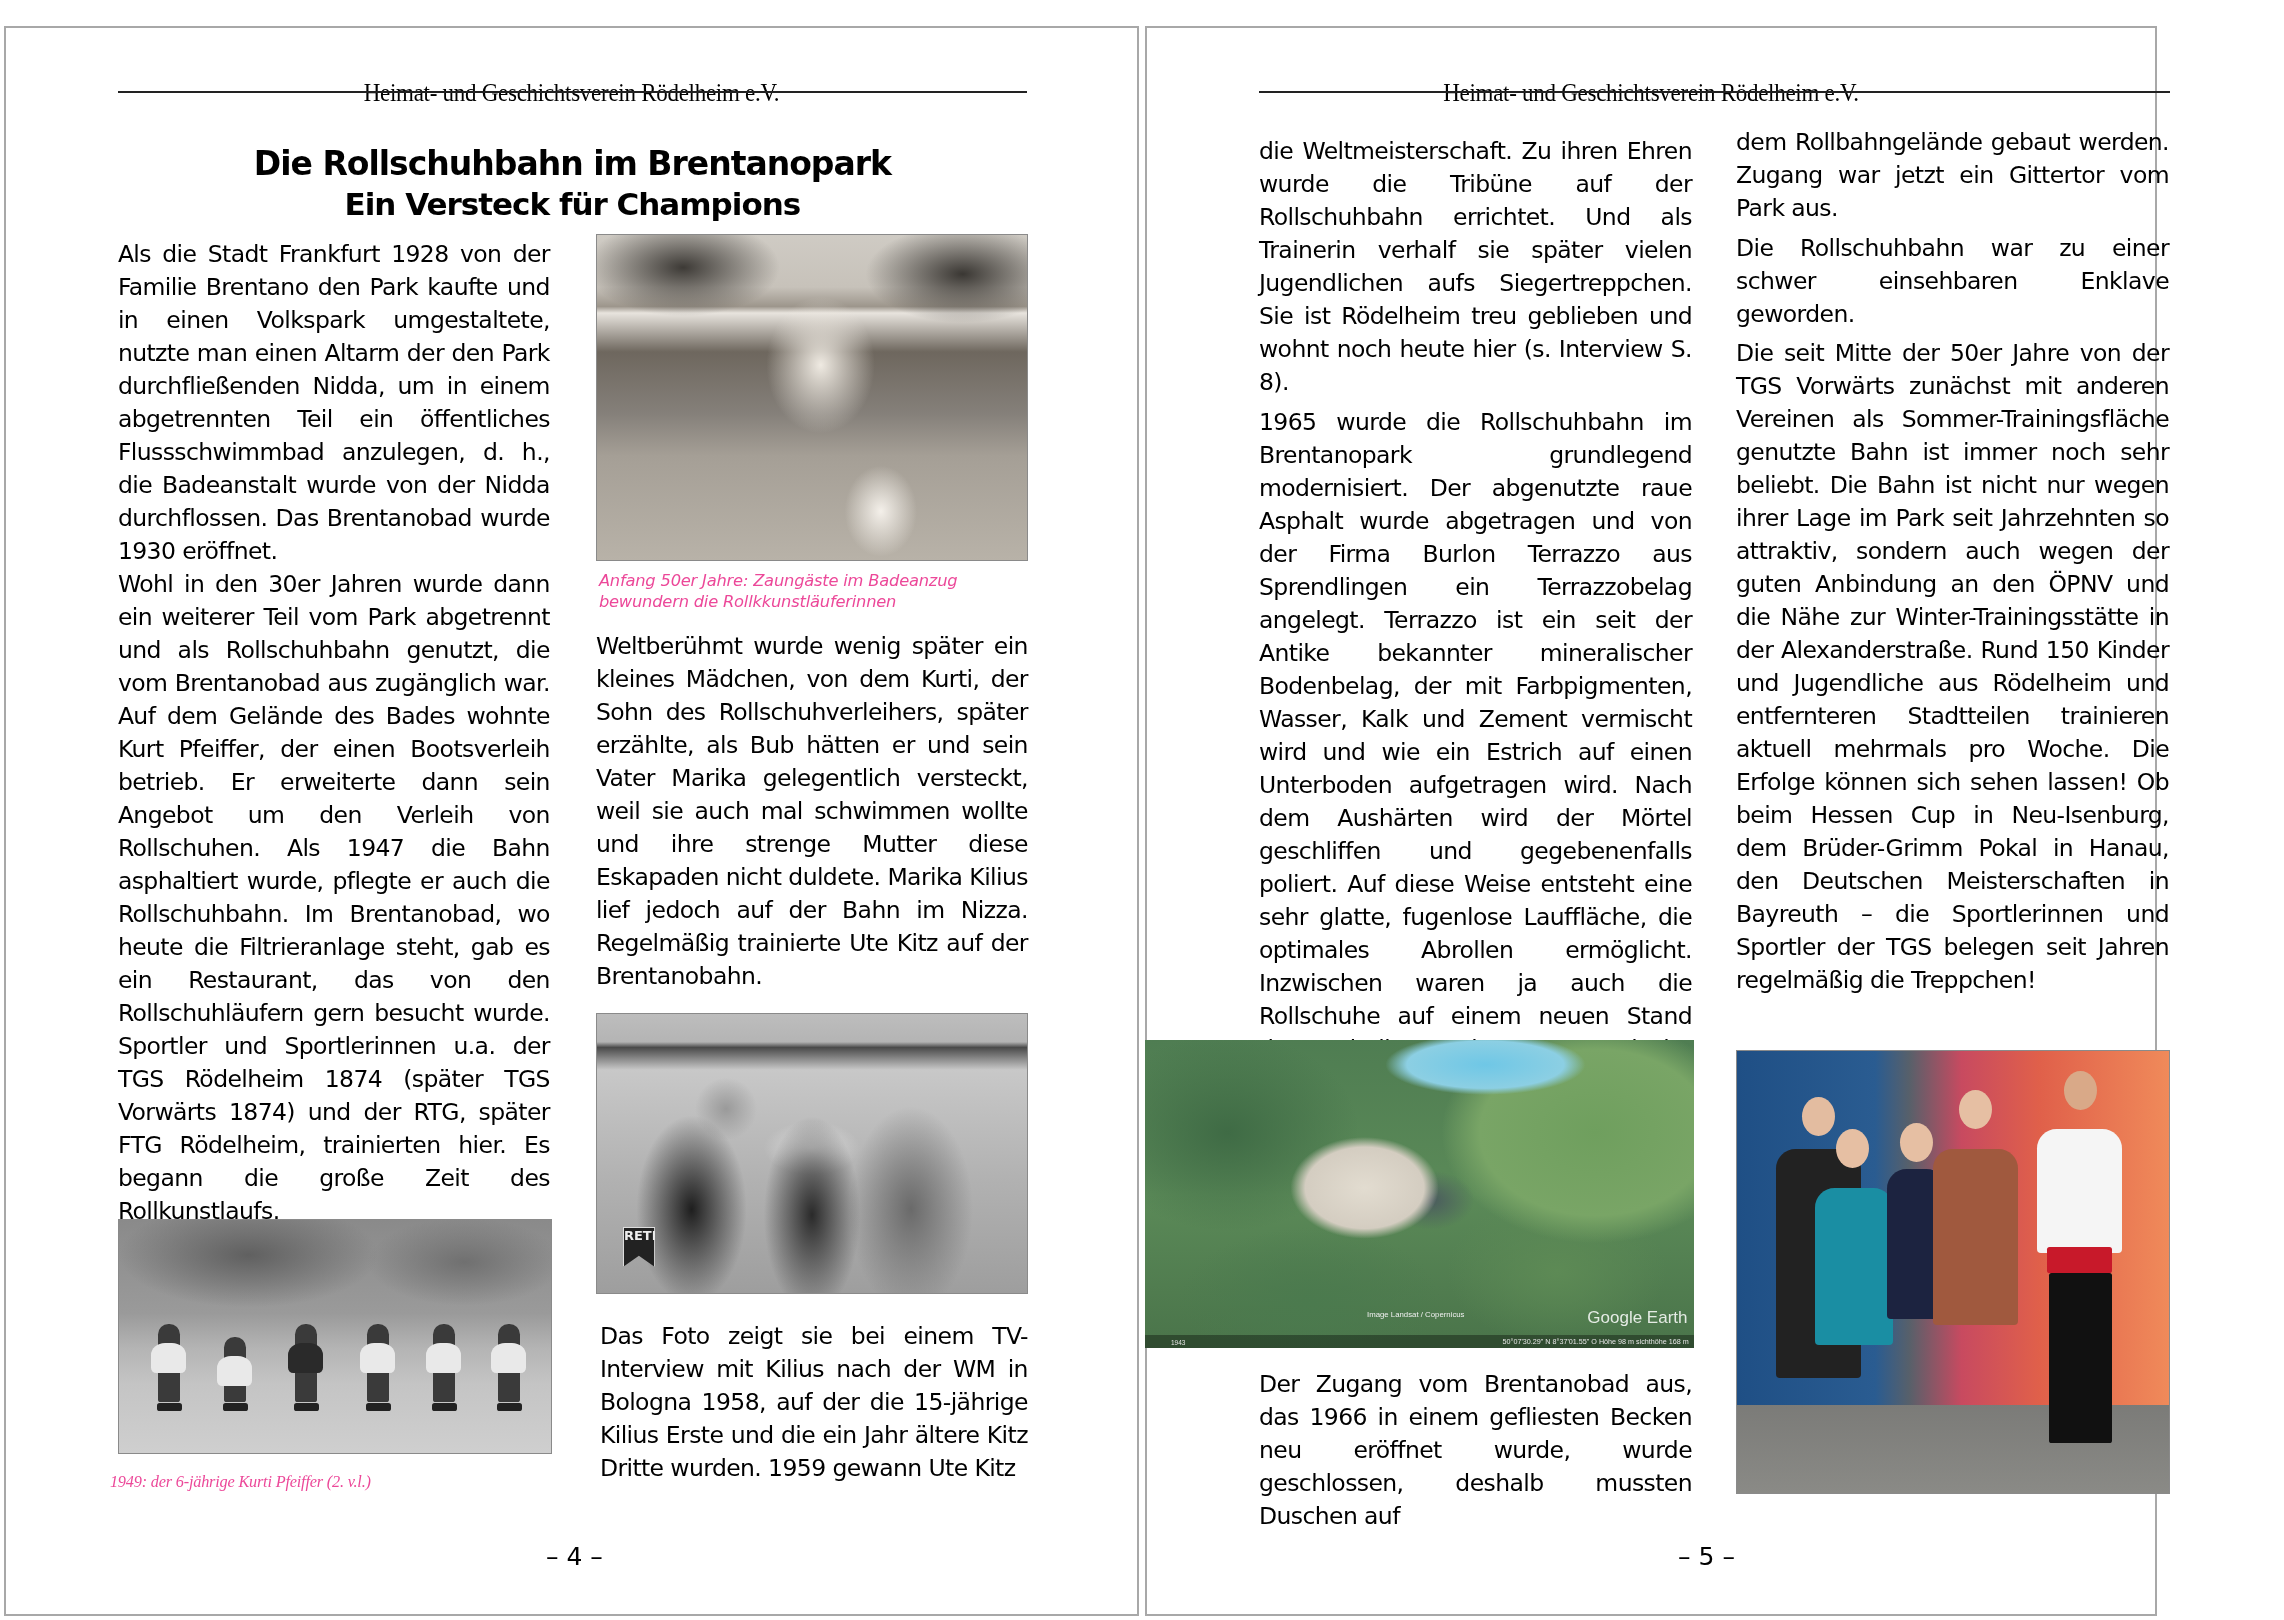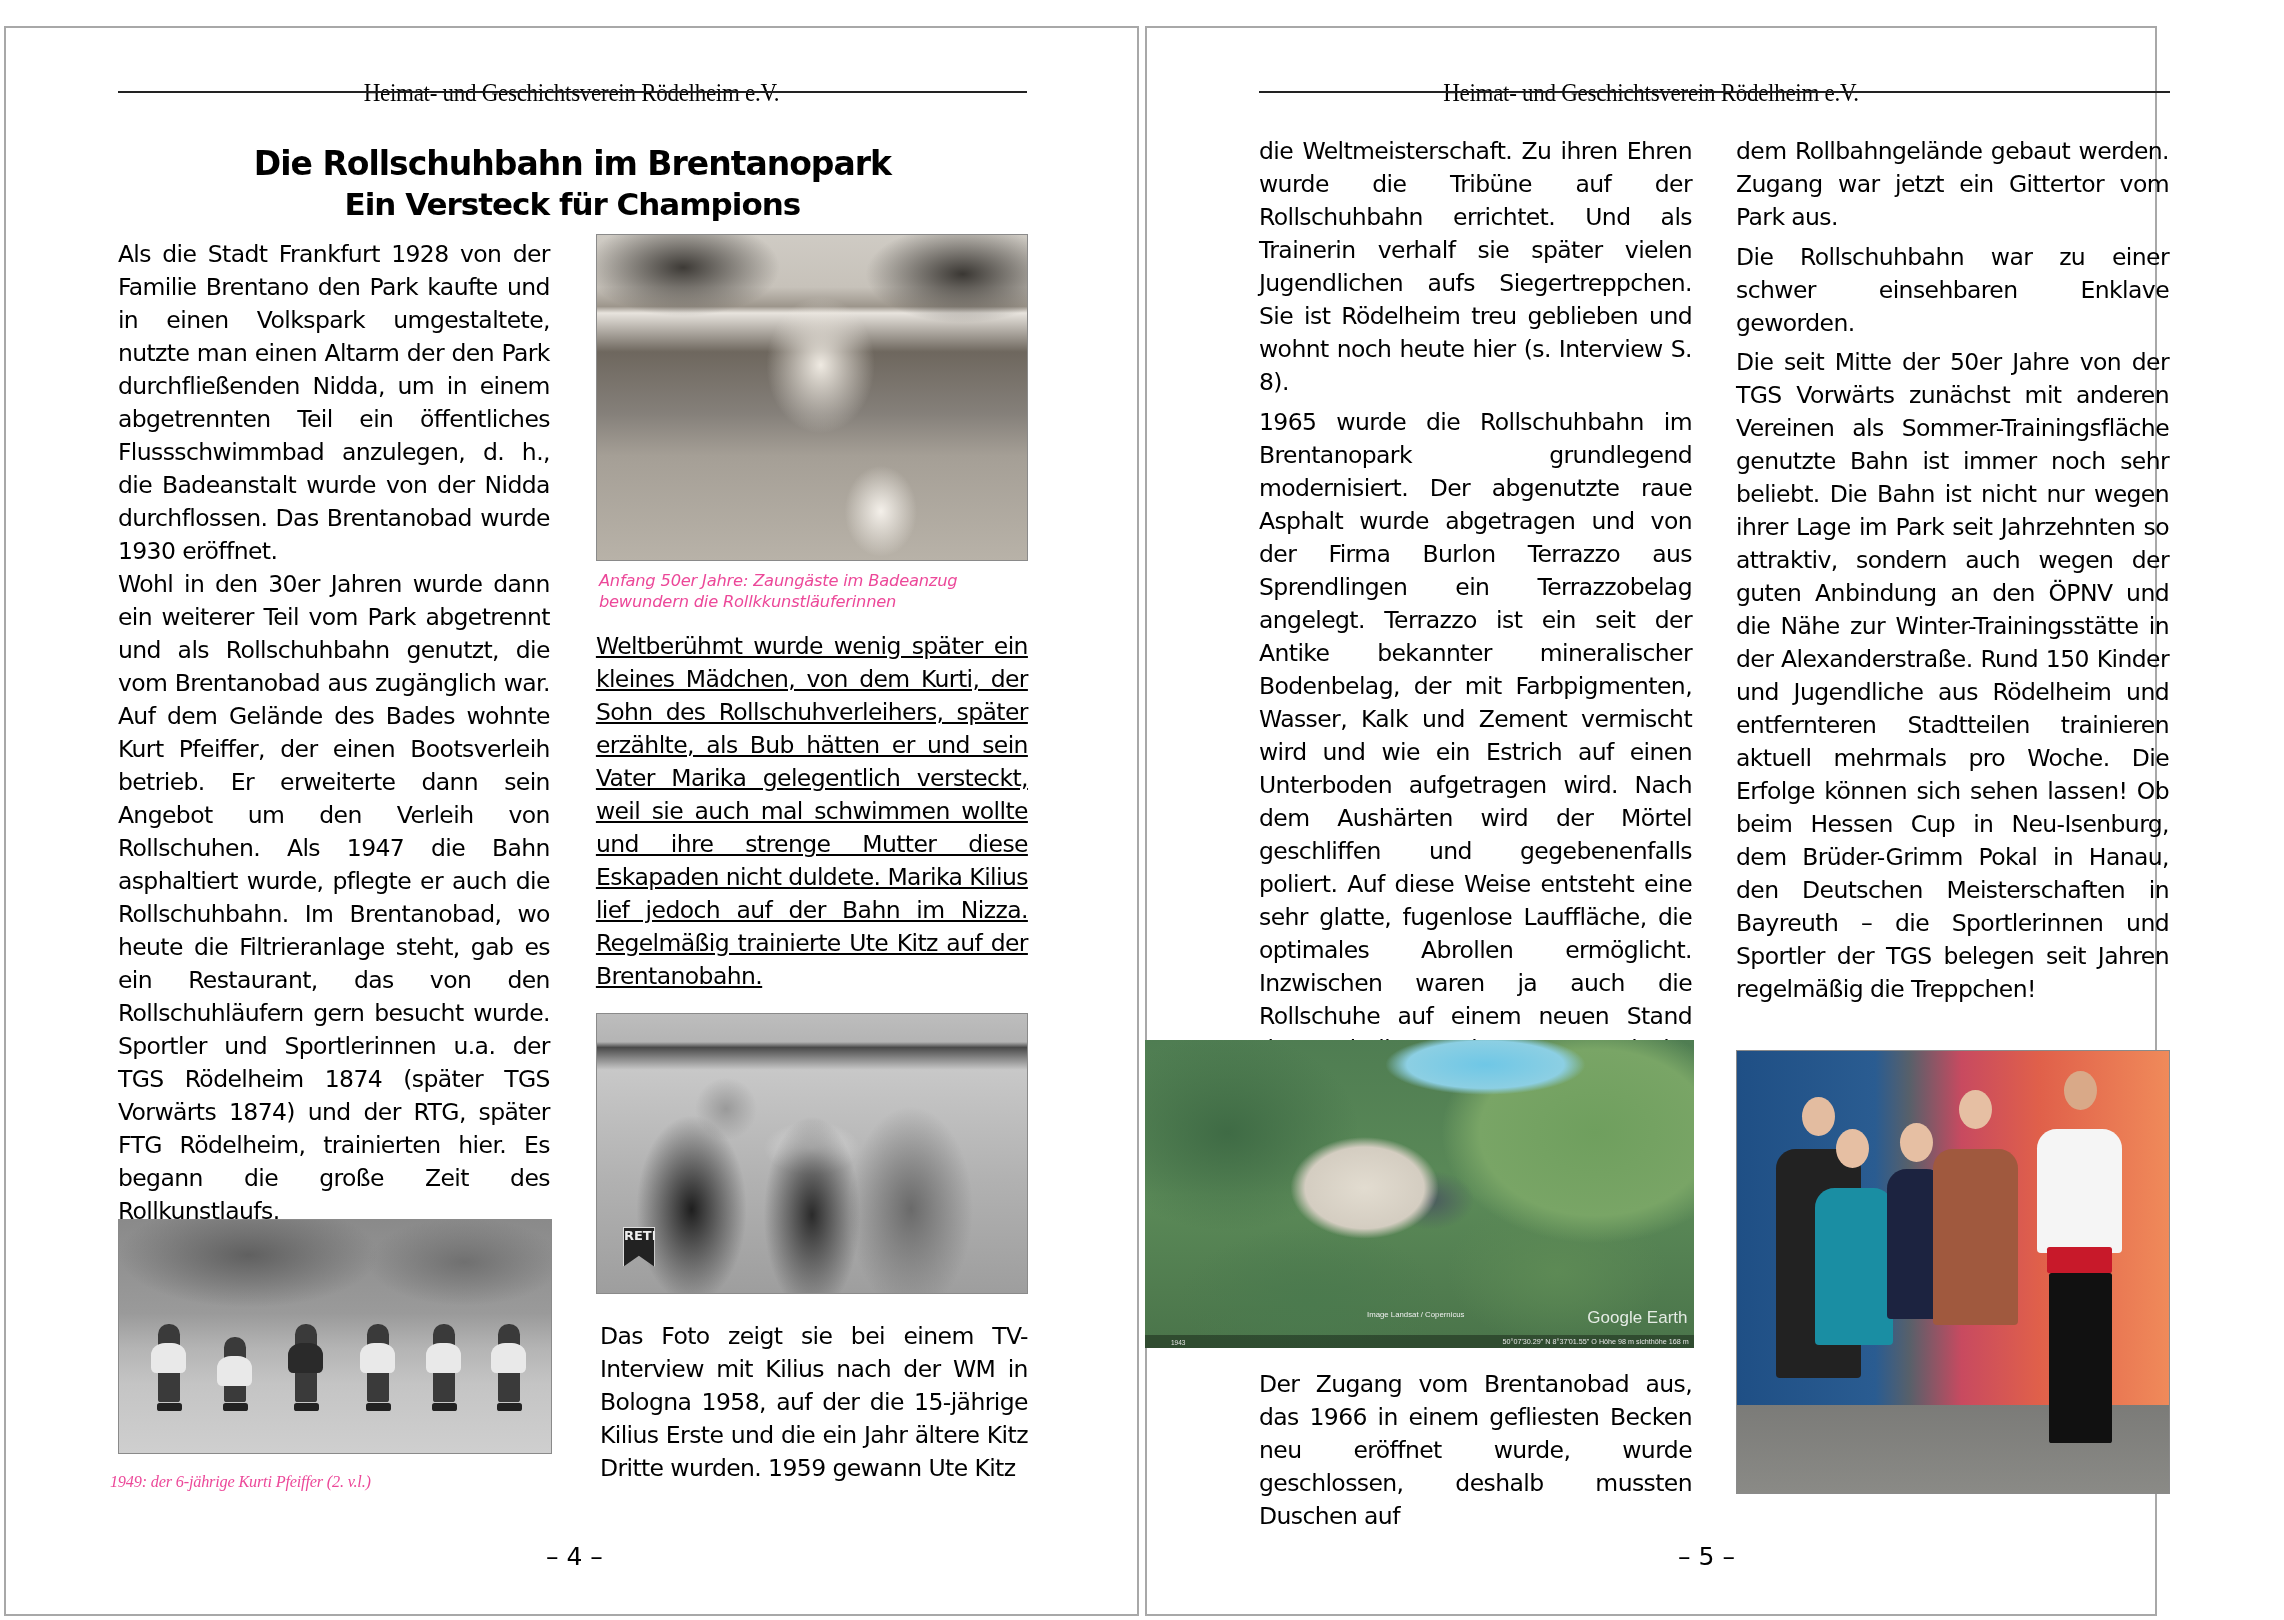--- a/index.html
+++ b/index.html
@@ -137,21 +137,21 @@
     <p class="tight">Als die Stadt Frankfurt 1928 von der Familie Brentano den Park kaufte und in einen Volkspark umgestaltete, nutzte man einen Altarm der den Park durchfließenden Nidda, um in einem abgetrennten Teil ein öffentliches Flussschwimmbad anzulegen, d. h., die Badeanstalt wurde von der Nidda durchflossen. Das Brentanobad wurde 1930 eröffnet.</p>
     <p>Wohl in den 30er Jahren wurde dann ein weiterer Teil vom Park abgetrennt und als Rollschuhbahn genutzt, die vom Brentanobad aus zugänglich war. Auf dem Gelände des Bades wohnte Kurt Pfeiffer, der einen Bootsverleih betrieb. Er erweiterte dann sein Angebot um den Verleih von Rollschuhen. Als 1947 die Bahn asphaltiert wurde, pflegte er auch die Rollschuhbahn. Im Brentanobad, wo heute die Filtrieranlage steht, gab es ein Restaurant, das von den Rollschuhläufern gern besucht wurde. Sportler und Sportlerinnen u.a. der TGS Rödelheim 1874 (später TGS Vorwärts 1874) und der RTG, später FTG Rödelheim, trainierten hier. Es begann die große Zeit des Rollkunstlaufs.</p>
   </div>
 
   <div class="photo ph-sepia" style="left:590px; top:206px; width:432px; height:327px;"></div>
   <div class="caption" style="left:593px; top:542px; width:431px;">
     <div>Anfang 50er Jahre: Zaungäste im Badeanzug</div>
     <div>bewundern die Rollkkunstläuferinnen</div>
   </div>
 
-  <div class="col" style="left:590px; top:602px; width:432px;text-decoration:underline;">
+  <div class="col" style="left:590px; top:602px; width:432px;">
     <p>Weltberühmt wurde wenig später ein kleines Mädchen, von dem Kurti, der Sohn des Rollschuhverleihers, später erzählte, als Bub hätten er und sein Vater Marika gelegentlich versteckt, weil sie auch mal schwimmen wollte und ihre strenge Mutter diese Eskapaden nicht duldete. Marika Kilius lief jedoch auf der Bahn im Nizza. Regelmäßig trainierte Ute Kitz auf der Brentanobahn.</p>
   </div>
 
   <div class="photo ph-tv" style="left:590px; top:985px; width:432px; height:281px;">
     <div class="retro-badge">RETRO</div>
   </div>
 
   <div class="col" style="left:594px; top:1292px; width:428px;">
     <p>Das Foto zeigt sie bei einem TV-Interview mit Kilius nach der WM in Bologna 1958, auf der die 15-jährige Kilius Erste und die ein Jahr ältere Kitz Dritte wurden. 1959 gewann Ute Kitz</p>
   </div>
@@ -200,21 +200,21 @@
     <div class="aerial-credit">Image Landsat / Copernicus</div>
     <div class="aerial-logo">Google Earth</div>
     <div class="aerial-status">50°07'30.29" N   8°37'01.55" O  Höhe   98 m   sichthöhe   168 m</div>
     <div class="aerial-year">1943</div>
   </div>
 
   <div class="col" style="left:112px; top:1340px; width:433px;">
     <p>Der Zugang vom Brentanobad aus, das 1966 in einem gefliesten Becken neu eröffnet wurde, wurde geschlossen, deshalb mussten Duschen auf</p>
   </div>
 
-  <div class="col" style="left:589px; top:107px; width:433px;">
+  <div class="col" style="left:589px; top:98px; width:433px;">
     <p>dem Rollbahngelände gebaut werden. Zugang war jetzt ein Gittertor vom Park aus.</p>
     <p>Die Rollschuhbahn war zu einer schwer einsehbaren Enklave geworden.</p>
     <p>Die seit Mitte der 50er Jahre von der TGS Vorwärts zunächst mit anderen Vereinen als Sommer-Trainingsfläche genutzte Bahn ist immer noch sehr beliebt. Die Bahn ist nicht nur wegen ihrer Lage im Park seit Jahrzehnten so attraktiv, sondern auch wegen der guten Anbindung an den ÖPNV und die Nähe zur Winter-Trainingsstätte in der Alexanderstraße. Rund 150 Kinder und Jugendliche aus Rödelheim und entfernteren Stadtteilen trainieren aktuell mehrmals pro Woche. Die Erfolge können sich sehen lassen! Ob beim Hessen Cup in Neu-Isenburg, dem Brüder-Grimm Pokal in Hanau, den Deutschen Meisterschaften in Bayreuth – die Sportlerinnen und Sportler der TGS belegen seit Jahren regelmäßig die Treppchen!</p>
   </div>
 
   <div class="photo ph-team" style="left:589px; top:1022px; width:434px; height:444px;">
     <div class="person" style="left:39px; top:98px; width:85px; height:229px; background:#222;"></div>
     <div class="head" style="left:65px; top:46px; background:#e3bca0;"></div>
     <div class="person" style="left:78px; top:137px; width:78px; height:157px; background:#1a8ea3;"></div>
     <div class="head" style="left:99px; top:78px;"></div>

